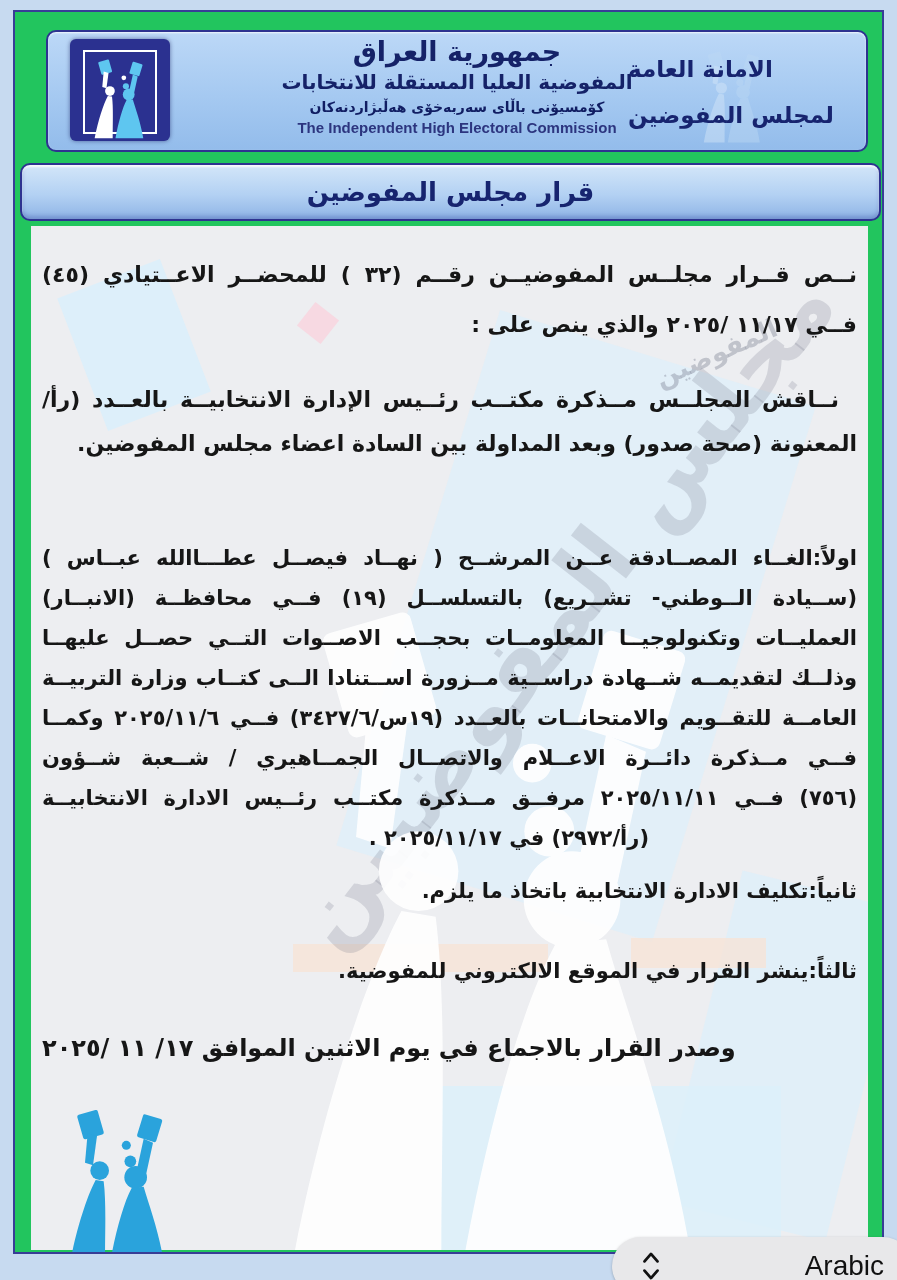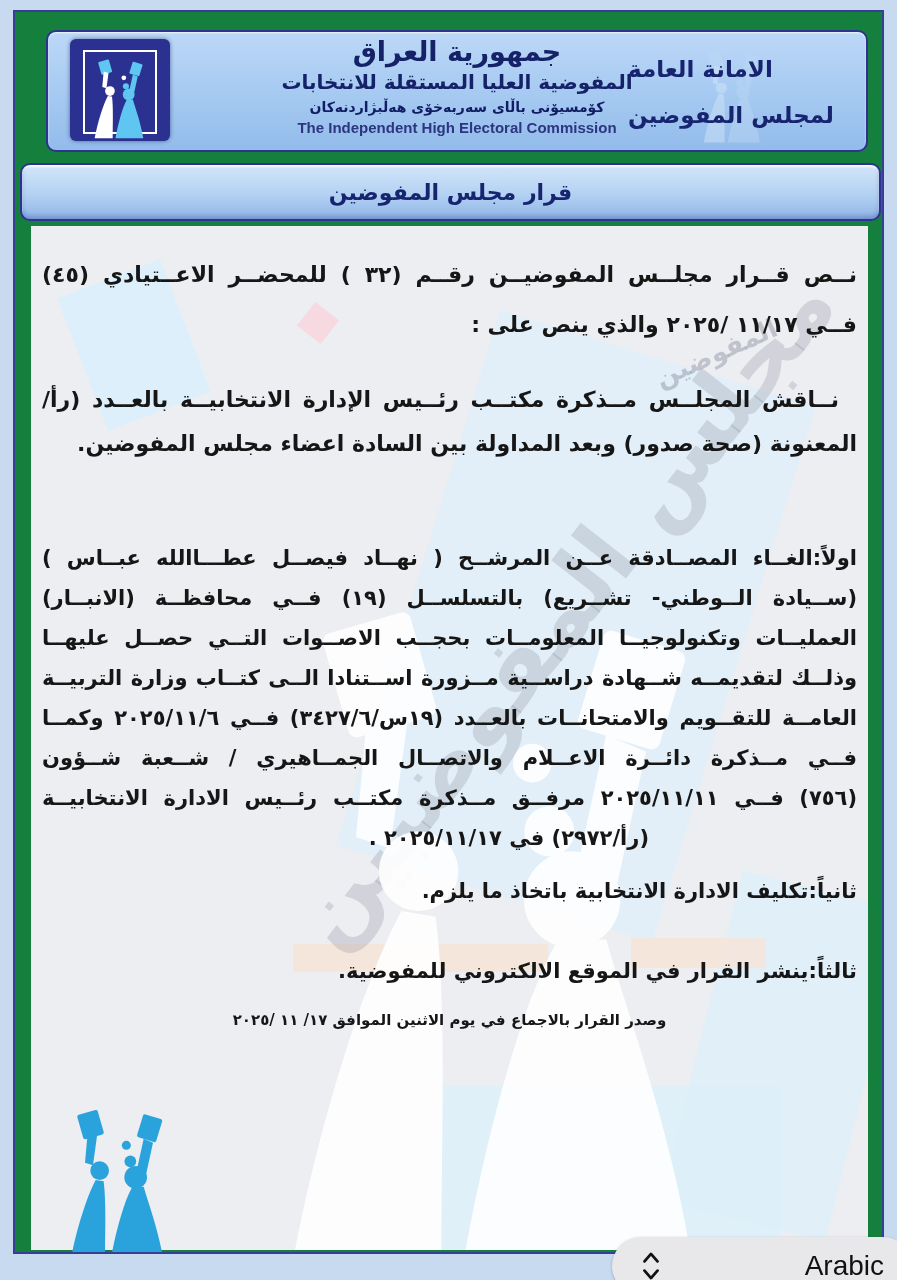--- a/index.html
+++ b/index.html
@@ -6,21 +6,21 @@
   body{
     font-family:"DejaVu Sans", sans-serif;
     background:#c7daf0;
   }
   .canvas{
     position:relative;width:897px;height:1280px;
     background:#c7daf0;overflow:hidden;margin:0 auto;
   }
   .page{
     position:absolute;left:13px;top:10px;width:867px;height:1240px;
-    background:#15803d;border:2px solid #383d96;overflow:hidden;
+    background:#22c55e;border:2px solid #383d96;overflow:hidden;
   }
   
   .header-box{
     position:absolute;left:31px;top:18px;width:818px;height:118px;
     border:2px solid #2e3390;border-radius:10px;
     background:linear-gradient(180deg,#bcd8f7 0%,#a5c9f1 55%,#93bceb 100%);
     box-shadow:inset 0 1px 2px rgba(255,255,255,.8);
   }
   .logo-box{
     position:absolute;left:22px;top:7px;width:100px;height:102px;
@@ -49,21 +49,21 @@
   }
   .header-right .hr-line{position:relative;z-index:2;}
   
   .title-bar{
     position:absolute;left:5px;top:151px;width:857px;height:54px;
     border:2px solid #2e3390;border-radius:10px;
     background:linear-gradient(180deg,#d3e6f9 0%,#b3d1f3 55%,#8fb4e6 100%);
     display:flex;align-items:center;justify-content:center;
     box-shadow:inset 0 -3px 4px rgba(60,80,160,.35), inset 0 2px 2px rgba(255,255,255,.9);
   }
-  .title-text{font-size:22px;font-weight:bold;color:#17246f;}
+  .title-text{font-size:26px;font-weight:bold;color:#17246f;}
   
   .content{
     position:absolute;left:16px;top:214px;width:837px;height:1024px;
     background:#edeef1;overflow:hidden;
   }
   .wm{position:absolute;pointer-events:none;}
   .wm-rect{background:#ddeffa;}
   .wm-text{
     font-weight:bold;color:rgba(112,118,138,.22);white-space:nowrap;
   }
@@ -89,21 +89,21 @@
     box-shadow:1px 2px 2px rgba(90,110,160,.35);
   }
   .item-first{position:absolute;top:312px;left:0;width:100%;}
   .item-first .last{
     text-align:center;text-align-last:right;padding-left:0;padding-right:208px;
     box-sizing:border-box;
   }
   .item-line{font-size:21px;height:40px;line-height:40px;}
   .second-item{position:absolute;top:648px;left:0;width:100%;font-size:21px;line-height:34px;text-align:right;}
   .third-item{position:absolute;top:728px;left:0;width:100%;font-size:21px;line-height:34px;text-align:right;}
-  .closing{position:absolute;top:777px;left:0;width:100%;font-size:15px;line-height:34px;text-align:center;}
+  .closing{position:absolute;top:805px;left:0;width:100%;font-size:24px;line-height:34px;text-align:left;}
   
   .bottom-logo{position:absolute;left:18px;top:1092px;width:172px;height:160px;color:#2aa3dc;}
   
   .lang-pill{
     position:absolute;left:612px;top:1237px;width:300px;height:58px;
     background:#e8e8ea;border-radius:29px;
     display:flex;align-items:center;
     box-shadow:0 1px 3px rgba(0,0,0,.25);
     cursor:pointer;
   }

